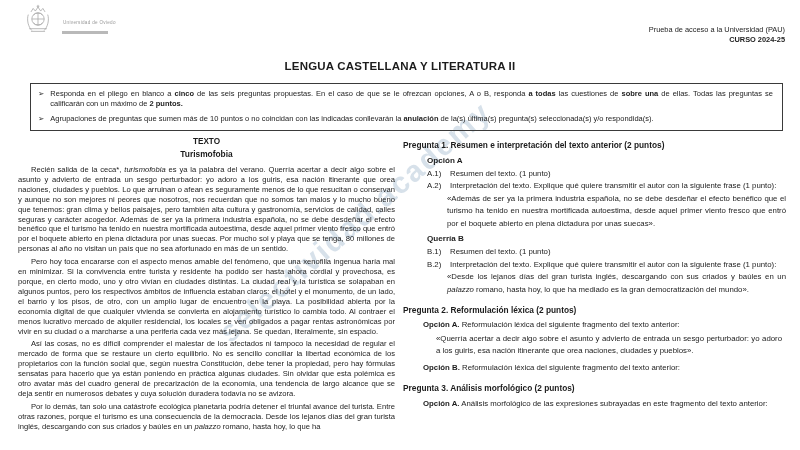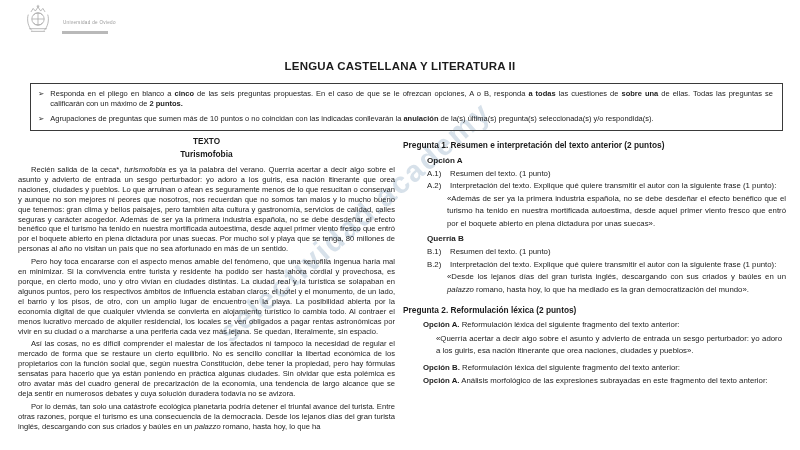--- a/index.html
+++ b/index.html
@@ -71,20 +71,24 @@
       <line x1="13" y1="17" x2="27" y2="17"></line>
         <line x1="20" y1="10" x2="20" y2="24"></line>
       <path d="M14.8,12.5 a7,7 0 0 1 10.4,0 M14.8,21.5 a7,7 0 0 0 10.4,0"></path>
       <path d="M9,12 c-2,6 0,14 4,18 M31,12 c2,6 0,14 -4,18"></path>
       <path d="M10,28 h20 M12,31 h16"></path>
     </svg>
   </div>
   <div class="uni-name">Universidad de Oviedo</div>
   <div class="uni-bar"></div>
 
+  <div class="exam-info">
+    <div class="l1">Prueba de acceso a la Universidad (PAU)</div>
+    <div class="l2">CURSO 2024-25</div>
+  </div>
 
   <div class="page-title">LENGUA CASTELLANA Y LITERATURA II</div>
 
   <div class="instr-box">
     <div class="instr-row">
       <span class="instr-arrow">➢</span>
       <span class="instr-text">Responda en el pliego en blanco a <b>cinco</b> de las seis preguntas propuestas. En el caso de que se le ofrezcan opciones, A o B, responda <b>a todas</b> las cuestiones de <b>sobre una</b> de ellas. Todas las preguntas se calificarán con un máximo de <b>2 puntos.</b></span>
     </div>
     <div class="instr-row">
       <span class="instr-arrow">➢</span>
@@ -125,17 +129,18 @@
       <span class="lbl">B.2)</span>
       <span class="txt">Interpretación del texto. Explique qué quiere transmitir el autor con la siguiente frase (1 punto):</span>
     </div>
     <div class="quote-deep">«Desde los lejanos días del gran turista inglés, descargando con sus criados y baúles en un <i>palazzo</i> romano, hasta hoy, lo que ha mediado es la gran democratización del mundo».</div>
 
     <div class="q-title">Pregunta 2. Reformulación léxica (2 puntos)</div>
     <div class="opt-line"><b>Opción A.</b> Reformulación léxica del siguiente fragmento del texto anterior:</div>
     <div class="quote-mid">«Querría acertar a decir algo sobre el asunto y advierto de entrada un sesgo perturbador: yo adoro a los guiris, esa nación itinerante que orea naciones, ciudades y pueblos».</div>
     <div class="opt-line"><b>Opción B.</b> Reformulación léxica del siguiente fragmento del texto anterior:</div>
 
+    <div class="q-title">Pregunta 3. Análisis morfológico (2 puntos)</div>
     <div class="opt-line"><b>Opción A.</b> Análisis morfológico de las expresiones subrayadas en este fragmento del texto anterior:</div>
 
   </div>
 
 </div>
 
 </body></html>

